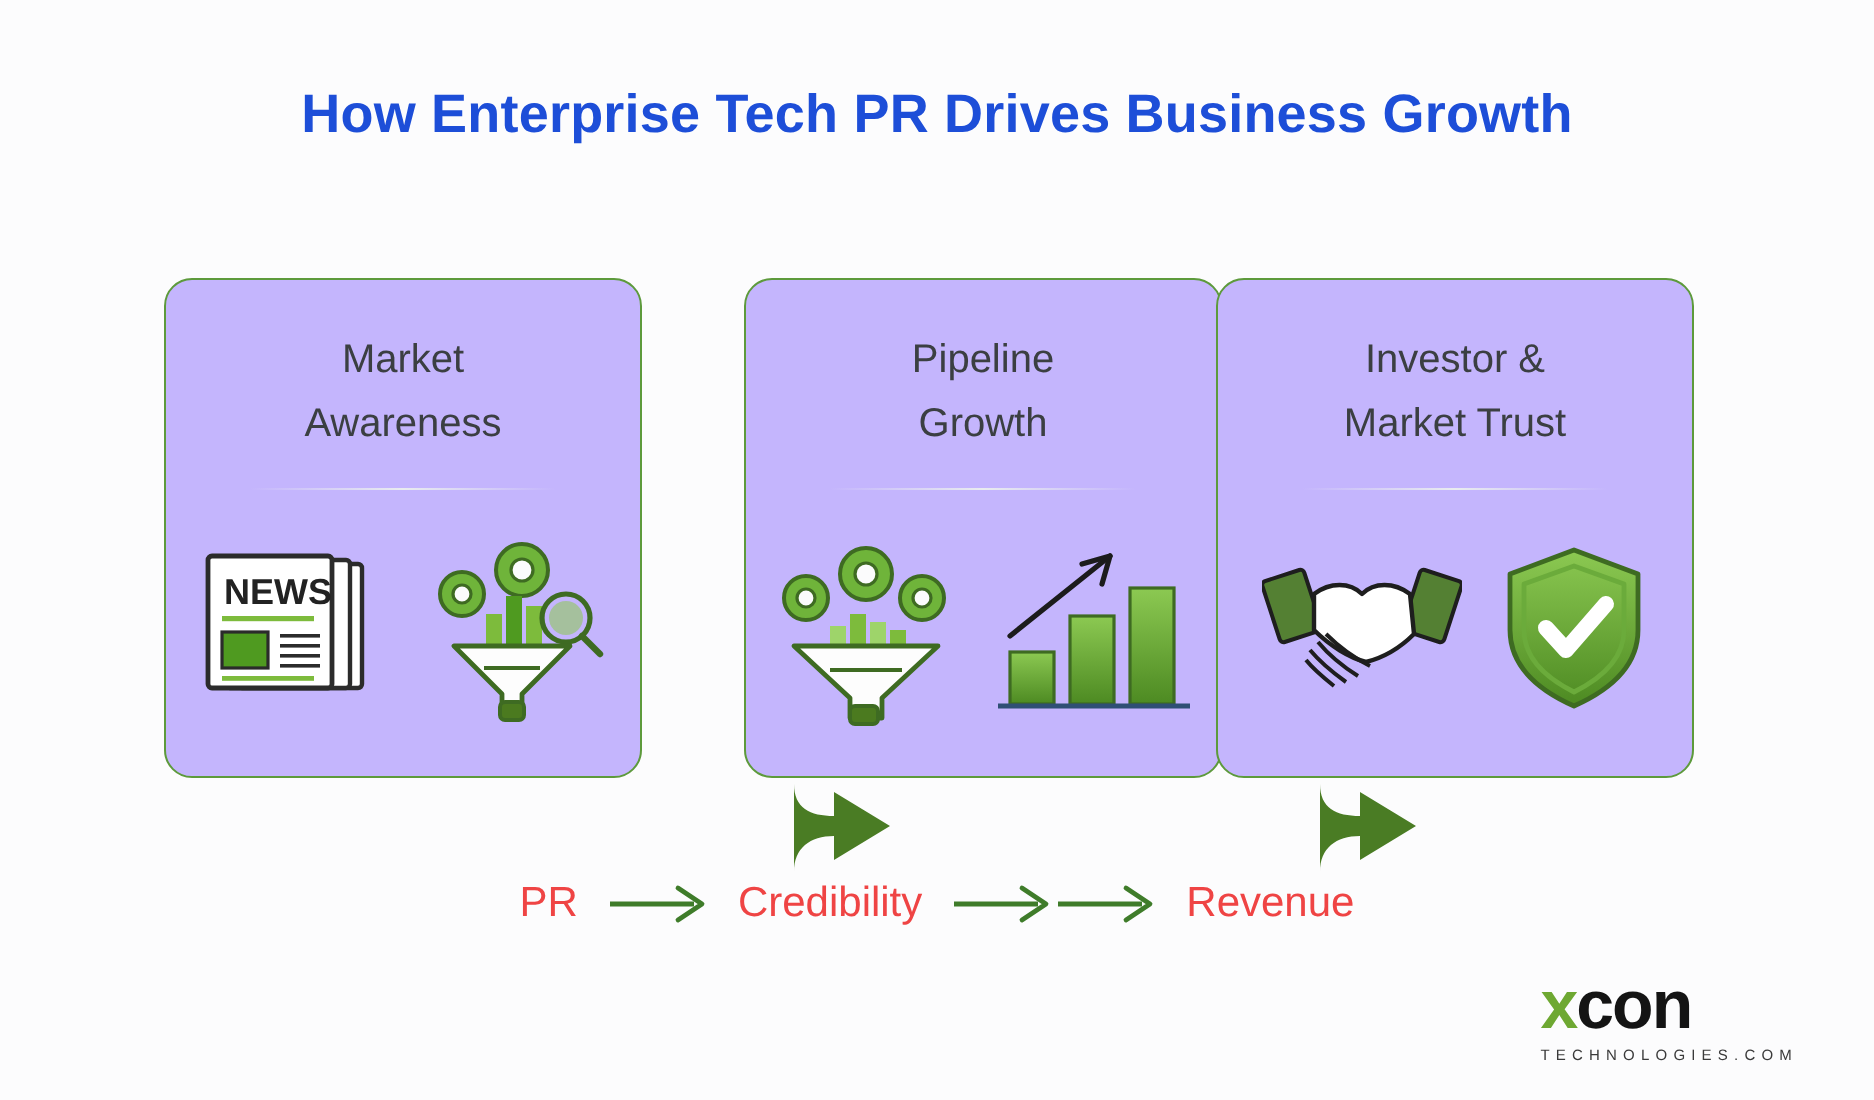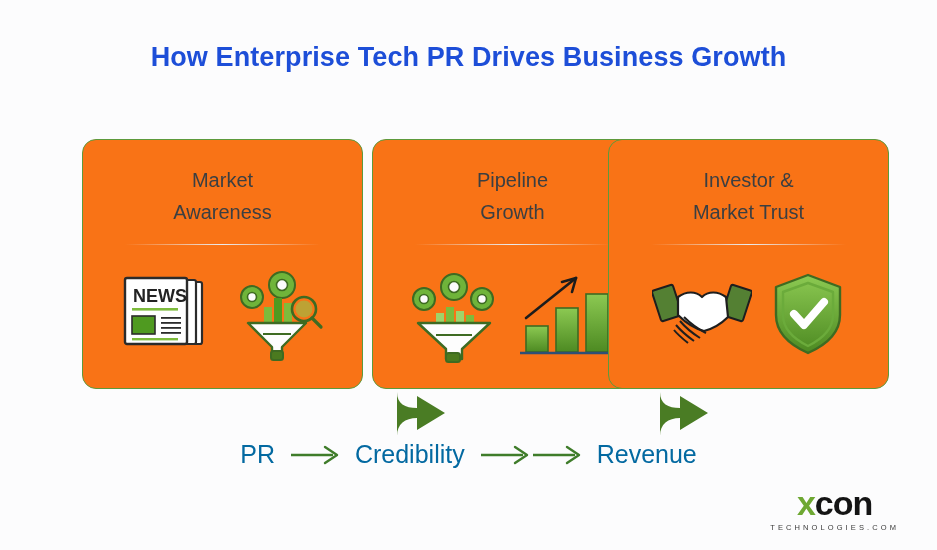--- a/index.html
+++ b/index.html
@@ -32,23 +32,23 @@
   .cards {
     position: absolute;
     top: 139px;
     left: 82px;
     width: 773px;
     height: 250px;
   }
   .card {
     position: absolute;
     top: 0;
-    width: 281px;
+    width: 239px;
     height: 250px;
-    background: #f97316;
+    background: #c4b5fd;
     border: 1.4px solid #5d9a3c;
     border-radius: 14px;
     box-sizing: border-box;
   }
   .card.c1 { left: 0; }
   .card.c2 { left: 254px; margin-left: 36px; }
   .card.c3 { left: 526px; }
 
   .card-title {
     position: absolute;
@@ -98,36 +98,36 @@
     position: absolute;
     top: 440px;
     left: 0;
     width: 937px;
     display: flex;
     align-items: center;
     justify-content: center;
     gap: 0px;
   }
   .flow-word {
-    font-size: 25px;
-    color: #0369a1;
+    font-size: 21px;
+    color: #ef4444;
     padding: 0 14px;
   }
   .flow-arrow {
     width: 52px;
     height: 24px;
     flex: 0 0 auto;
   }
 
   
   .logo {
     position: absolute;
     right: 38px;
     bottom: 18px;
-    text-align: center;
+    text-align: left;
   }
   .logo-word {
     font-size: 34px;
     font-weight: 700;
     letter-spacing: -1px;
     line-height: 34px;
   }
   .logo-x { color: #6ea832; }
   .logo-con { color: #141414; }
   .logo-tag {

